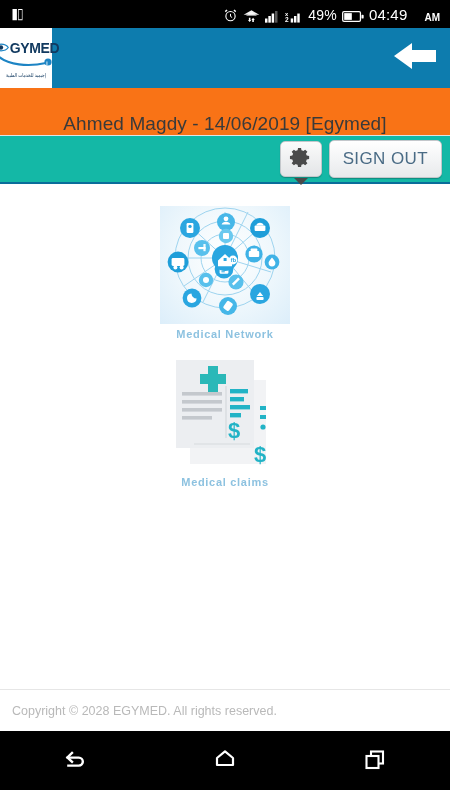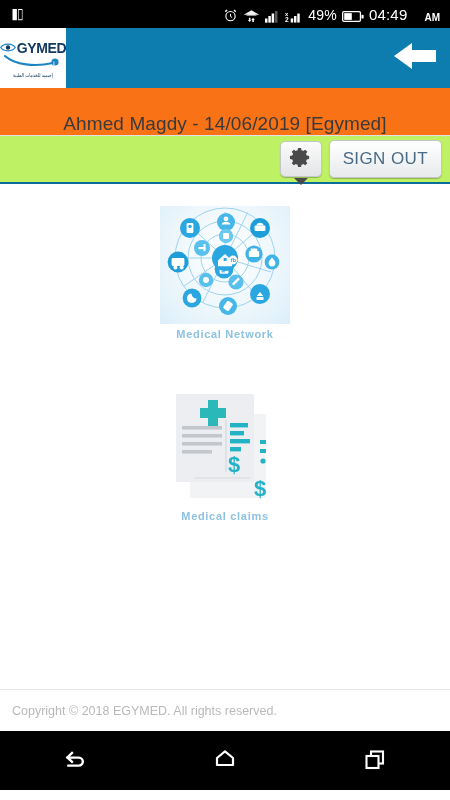--- a/index.html
+++ b/index.html
@@ -23,21 +23,21 @@
   .sb-text{ font-size:15px; font-weight:400; letter-spacing:.2px; }
   .sb-ampm{ font-size:10px; font-weight:700; margin-left:12px; }
   .sb-pct{ font-size:14px; }
 
   
   .header{
     height:60px; background:#0d7cae; display:flex; align-items:stretch;
     position:relative;
   }
   .logo-box{
-    width:66px; background:#ffffff; display:flex; flex-direction:column;
+    width:52px; background:#ffffff; display:flex; flex-direction:column;
     align-items:center; justify-content:center; padding:20px 2px;
     flex:0 0 auto;
   }
   .logo-row{ display:flex; align-items:center; gap:1px; }
   .logo-eye{ flex:0 0 auto; }
   .logo-word{
     font-size:14px; font-weight:700; color:#123a60; letter-spacing:-.4px;
     font-family:"Liberation Sans", sans-serif; line-height:1;
   }
   .logo-swoosh{ margin-top:-3px; }
@@ -56,21 +56,21 @@
     height:48px; background:#f97316; display:flex; align-items:flex-end;
     justify-content:center; border-bottom:1px solid #e2e2e2;
   }
   .title-text{
     font-size:19px; color:#3a3a3a; font-weight:400; letter-spacing:.1px;
     white-space:nowrap;
   }
 
   
   .action-bar{
-    height:48px; background:#bef264; display:flex; align-items:center;
+    height:48px; background:#14b8a6; display:flex; align-items:center;
     justify-content:flex-end; padding:0 8px; gap:7px;
     border-bottom:2px solid #0a6d9a;
   }
   .btn-gear{
     width:42px; height:36px; border-radius:5px;
     background:linear-gradient(#fbfbfb,#e3e5e7);
     border:1px solid #c3c7cb; box-shadow:0 1px 1px rgba(0,0,0,.25);
     display:flex; align-items:center; justify-content:center;
     cursor:pointer; position:relative;
   }
@@ -86,21 +86,21 @@
     display:flex; align-items:center; justify-content:center;
     padding:0 13px; cursor:pointer;
   }
   .btn-signout span{
     font-size:17px; color:#4a6b85; font-weight:400; letter-spacing:.4px;
   }
 
   
   .content{
     height:505px; background:#ffffff; padding-top:22px;
-    display:flex; flex-direction:column; align-items:center;gap:34px;
+    display:flex; flex-direction:column; align-items:center;
   }
   .tile{
     display:flex; flex-direction:column; align-items:center;
     cursor:pointer; margin-bottom:12px;
   }
   .tile-label{
     margin-top:4px; font-size:11px; color:#8dc2e0; font-weight:700;
     letter-spacing:.7px; text-align:center;
   }
   .tile-label.req{ letter-spacing:.3px; }
@@ -355,21 +355,21 @@
         <text x="64" y="86" font-family="Liberation Sans, sans-serif" font-size="22" font-weight="700" fill="#22b3c6">$</text>
         <text x="90" y="110" font-family="Liberation Sans, sans-serif" font-size="22" font-weight="700" fill="#22b3c6">$</text>
       </svg>
     </div>
     <div class="tile-label">Medical claims</div>
   </div>
 
 </div>
 
 <div class="footer">
-  <span>Copyright © 2018 EGYMED. All rights reserved.</span>
+  <span>Copyright © 2028 EGYMED. All rights reserved.</span>
 </div>
 
 <div class="nav-bar">
   <div class="nav-btn">
     <span>
       <svg width="26" height="24" viewBox="0 0 26 24">
         <path d="M10 6 5.4 10.4 10 14.8" fill="none" stroke="#fff" stroke-width="2.4" stroke-linecap="square"></path>
         <path d="M5.8 10.6h11a4 4 0 0 1 0 8H6.4" fill="none" stroke="#fff" stroke-width="2.4" stroke-linecap="square"></path>
       </svg>
     </span>

